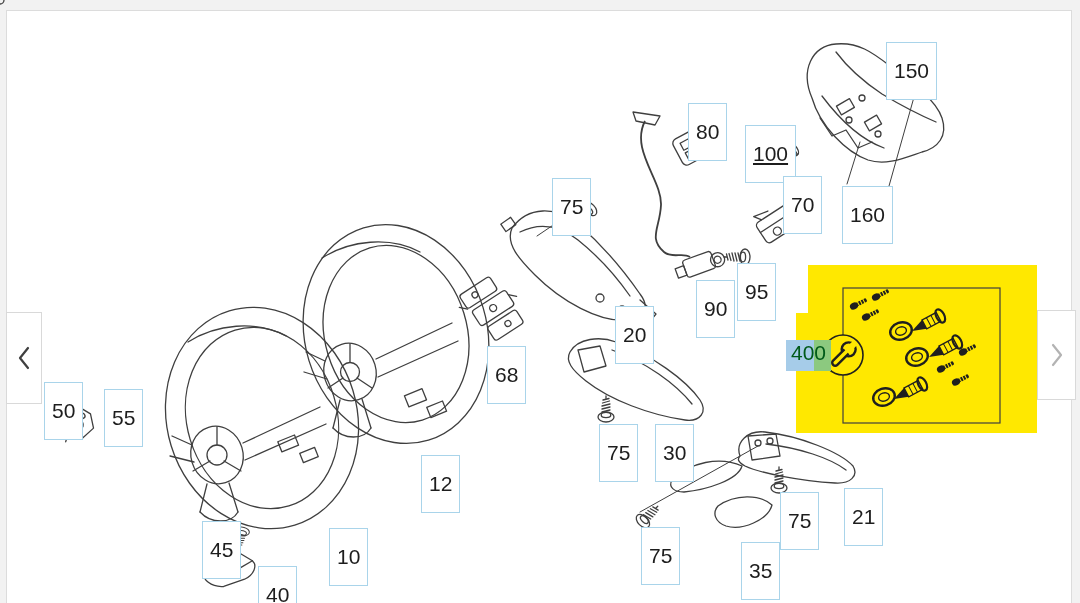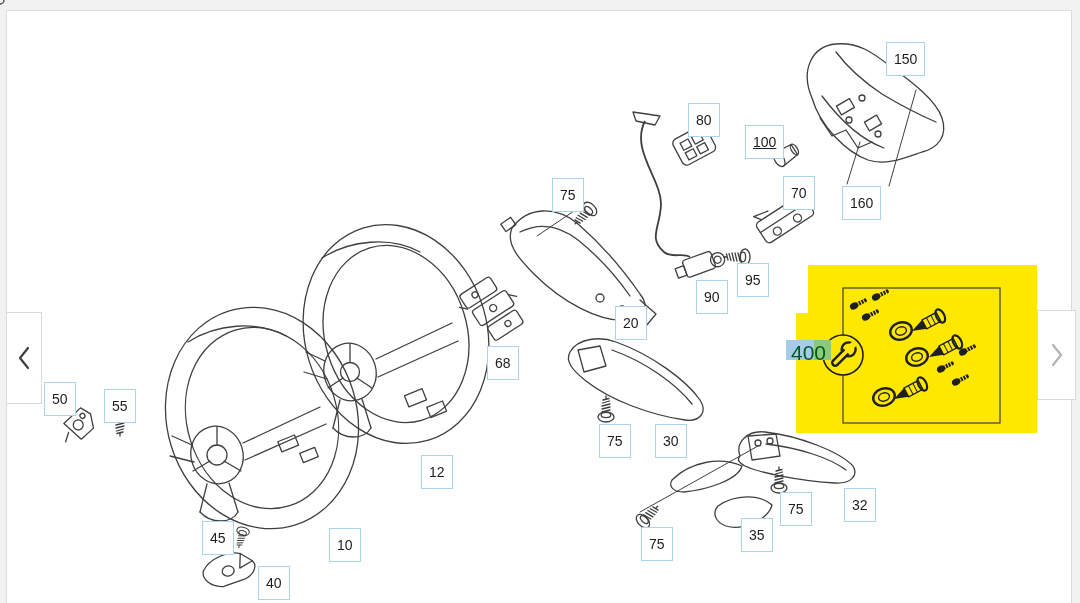--- a/index.html
+++ b/index.html
@@ -12,25 +12,25 @@
     position:absolute;left:6px;top:10px;width:1064px;height:593px;
     background:#ffffff;
     border-left:1px solid #dcdcdc;border-top:1px solid #dcdcdc;border-right:1px solid #dcdcdc;
   }
   .art{position:absolute;left:0;top:0;width:1080px;height:603px;}
   .ln{fill:none;stroke:#3f3f3f;stroke-width:1.3;stroke-linejoin:round;stroke-linecap:round;}
   .lnth{fill:none;stroke:#3f3f3f;stroke-width:1;stroke-linejoin:round;stroke-linecap:round;}
   .fl{fill:#1f1f1f;stroke:none;}
   .plabel{
     position:absolute;background:#ffffff;border:1px solid #a9d4ea;
-    color:#1d1d1d;font-size:14px;line-height:24px;height:24px;
-    padding:4px 7px;text-align:center;white-space:nowrap;cursor:pointer;
+    color:#1d1d1d;font-size:21px;line-height:24px;height:24px;
+    padding:16px 7px;text-align:center;white-space:nowrap;cursor:pointer;
   }
   .plabel-selected{
-    position:absolute;left:786px;top:340px;height:20px;
+    position:absolute;left:786px;top:340px;height:31px;
     font-size:21px;line-height:26px;padding:0 5px;
     color:#005a19;
     background:linear-gradient(90deg,#a6cce9 0,#a6cce9 62%,#8cc97f 62%,#8cc97f 100%);
     cursor:pointer;
   }
   .nav-btn{
     position:absolute;background:#ffffff;border:1px solid #d9d9d9;
     display:flex;align-items:center;justify-content:center;cursor:pointer;
   }
   .nav-prev{left:6px;top:312px;width:34px;height:90px;color:#3f3f3f;}
@@ -248,23 +248,23 @@
 <div class="plabel" style="left:487px;top:346px;">68</div>
 <div class="plabel" style="left:44px;top:382px;">50</div>
 <div class="plabel" style="left:104px;top:389px;">55</div>
 <div class="plabel" style="left:421px;top:455px;">12</div>
 <div class="plabel" style="left:329px;top:528px;">10</div>
 <div class="plabel" style="left:202px;top:521px;">45</div>
 <div class="plabel" style="left:258px;top:566px;">40</div>
 <div class="plabel" style="left:599px;top:424px;">75</div>
 <div class="plabel" style="left:655px;top:424px;">30</div>
 <div class="plabel" style="left:641px;top:527px;">75</div>
-<div class="plabel" style="left:741px;top:518px;">35</div>
+<div class="plabel" style="left:741px;top:542px;">35</div>
 <div class="plabel" style="left:780px;top:492px;">75</div>
-<div class="plabel" style="left:844px;top:488px;">32</div>
+<div class="plabel" style="left:844px;top:488px;">21</div>
 
 <div class="plabel-selected">400</div>
 
 <div class="nav-btn nav-prev">
   <svg width="16" height="26" viewBox="0 0 16 26">
     <polyline points="12,3 4,13 12,23" fill="none" stroke="currentColor" stroke-width="2.2" stroke-linecap="round" stroke-linejoin="round"></polyline>
   </svg>
 </div>
 <div class="nav-btn nav-next">
   <svg width="16" height="26" viewBox="0 0 16 26">

